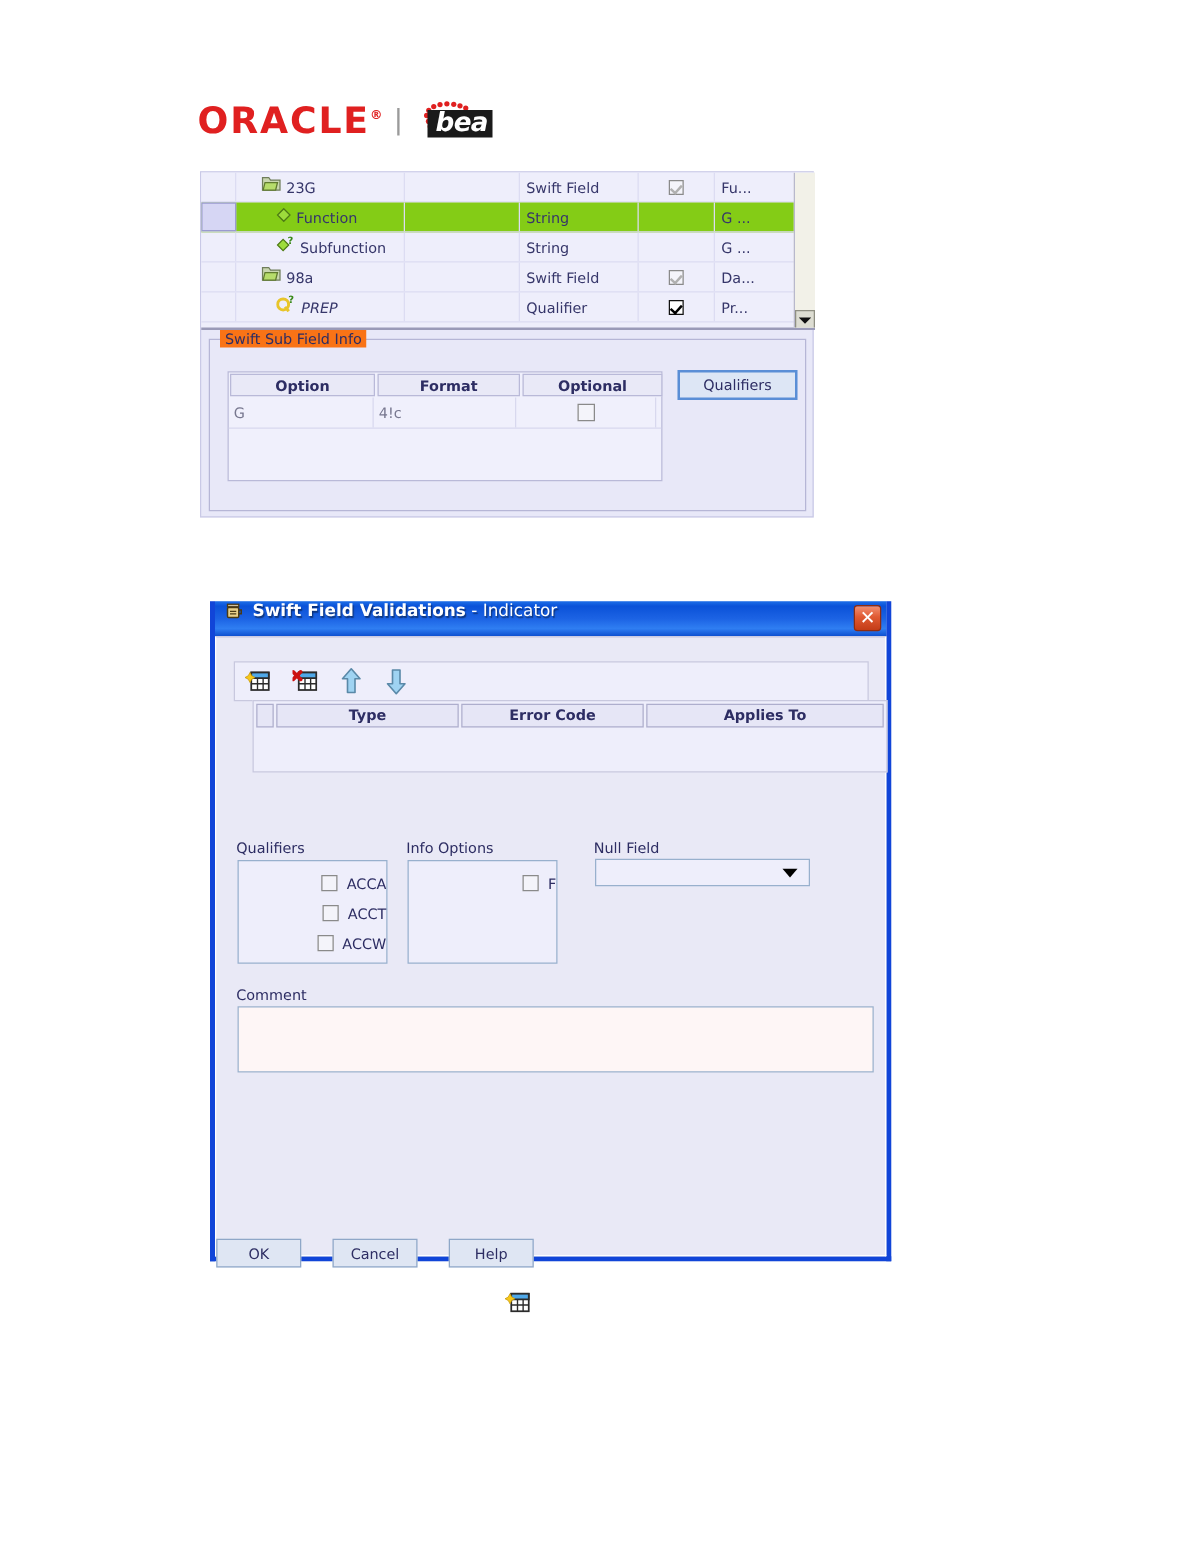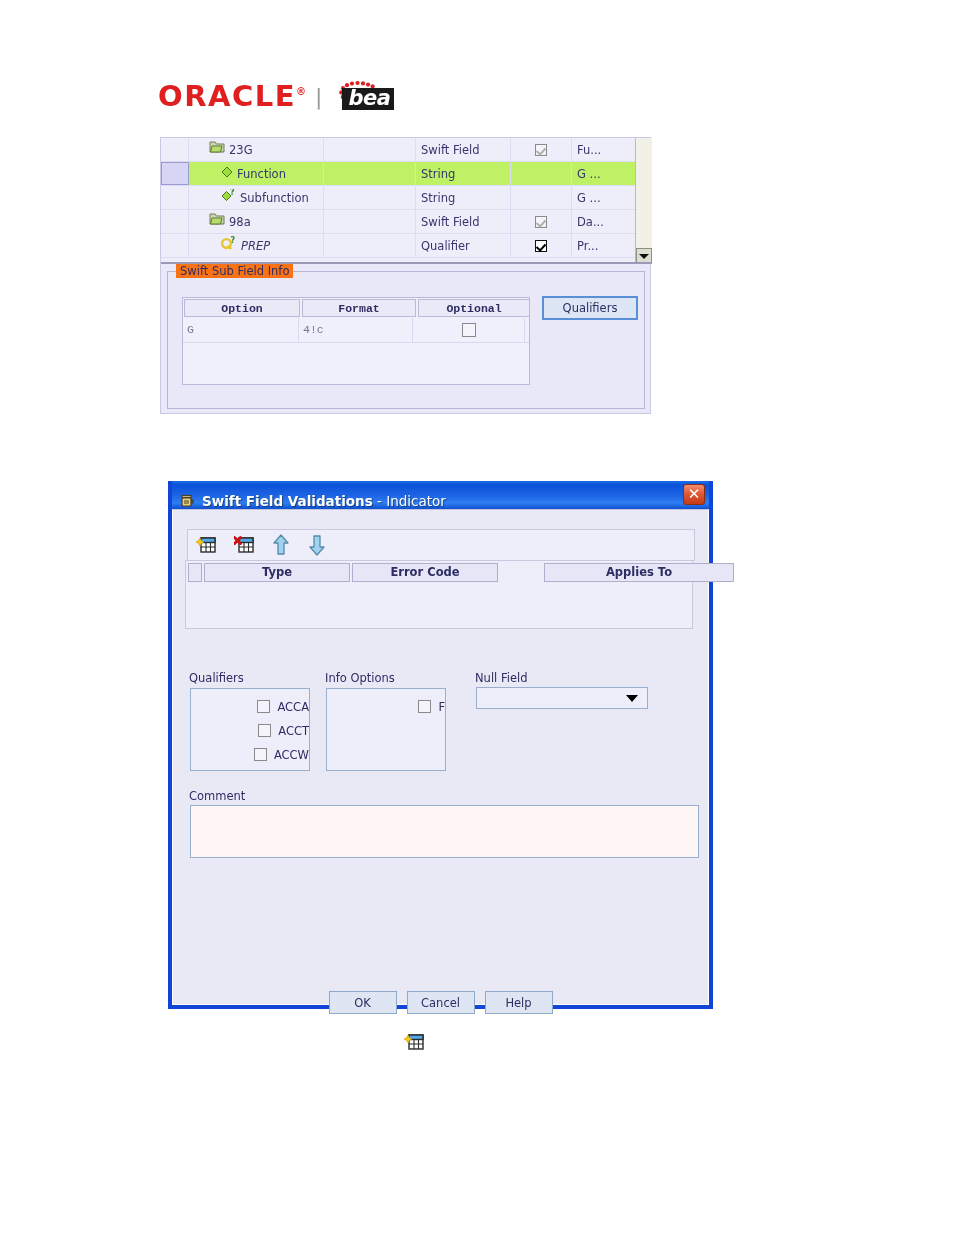--- a/index.html
+++ b/index.html
@@ -92,21 +92,21 @@
   }
   .trow {
     display: flex;
     height: 24px;
     line-height: 24px;
     border-bottom: 1px solid #dcdcf2;
     box-sizing: border-box;
     font-size: 11.5px;
     color: #36366a;
   }
-  .trow.sel { background: #bef264; }
+  .trow.sel { background: #84cc16; }
   .tc-sel {
     width: 28px;
     flex: 0 0 28px;
     border-right: 1px solid #dcdcf2;
     box-sizing: border-box;
   }
   .trow.sel .tc-sel {
     border: 1px solid #9a9ad0;
     background: #d6d6f4;
     height: 23px;
@@ -229,21 +229,20 @@
   }
   #sub-table {
     position: absolute;
     left: 14px;
     top: 25px;
     width: 348px;
     height: 88px;
     background: #f0f0fc;
     border: 1px solid #b9b9d8;
     box-sizing: border-box;
-    font-family: Liberation Mono, monospace;
   }
   #sub-table .sth {
     display: flex;
     height: 20px;
   }
   #sub-table .sth div {
     border: 1px solid #b9b9d8;
     background: #e9e9f7;
     box-sizing: border-box;
     text-align: center;
@@ -308,21 +307,21 @@
     height: 528px;
     border: 4px solid #1145d8;
     border-top: none;
     box-sizing: border-box;
     background: #e9e9f6;
   }
   #titlebar {
     height: 28px;
     background: linear-gradient(to bottom, #1d6fe8 0%, #0b52d8 14%, #1c63e4 50%, #2f7ef2 78%, #0d4fcf 100%);
     display: flex;
-    align-items: flex-end;
+    align-items: flex-start;
     padding: 0 4px 0 7px;
     box-sizing: border-box;
     margin: -0px -0px 0 -0px;
     position: relative;
   }
   #titlebar .ttl {
     color: #ffffff;
     font-size: 13.5px;
     font-weight: bold;
     margin-left: 7px;
@@ -382,24 +381,24 @@
     flex: 0 0 20px;
   }
   .arrow-icon {
     width: 18px; height: 22px;
     position: relative;
     flex: 0 0 18px;
   }
 
   #val-table {
     position: absolute;
-    left: 12px;
+    left: 29px;
     top: 50px;
     width: 508px;
-    height: 69px;
+    height: 58px;
     background: #eeeefb;
     border: 1px solid #c8c8de;
     box-sizing: border-box;
   }
   #val-table .vth {
     display: flex;
     height: 19px;
     padding: 2px 2px 0 2px;
   }
   #val-table .vth div {
@@ -409,21 +408,21 @@
     text-align: center;
     font-size: 11.5px;
     font-weight: bold;
     color: #2d2d63;
     line-height: 16px;
     margin-right: 2px;
   }
   #val-table .vc0 { width: 14px; flex: 0 0 14px; }
   #val-table .vc1 { width: 146px; flex: 0 0 146px; }
   #val-table .vc2 { width: 146px; flex: 0 0 146px; }
-  #val-table .vc3 { width: 190px; flex: 0 0 190px; margin-left: 44px; }
+  #val-table .vc3 { width: 190px; flex: 0 0 190px; }
 
   .fieldlabel {
     font-size: 11.5px;
     color: #2d2d63;
     position: absolute;
   }
   #lbl-qualifiers { left: 16px; top: 161px; }
   #lbl-fieldoptions { left: 152px; top: 161px; }
   #lbl-nullfield { left: 302px; top: 161px; }
   #lbl-comment { left: 16px; top: 279px; }
@@ -500,22 +499,21 @@
     border: 1px solid #98b0cd;
     box-sizing: border-box;
   }
 
   #dlg-buttons {
     position: absolute;
     left: 0;
     right: 0;
     top: 481px;
     display: flex;
-    justify-content: center;
-    gap: 10px;
+    gap: 25px;
   }
   .dbtn {
     min-width: 68px;
     height: 23px;
     background: #dfe6f3;
     border: 1px solid #8fa7c8;
     box-sizing: border-box;
     font-size: 11.5px;
     color: #2d2d63;
     display: flex;

